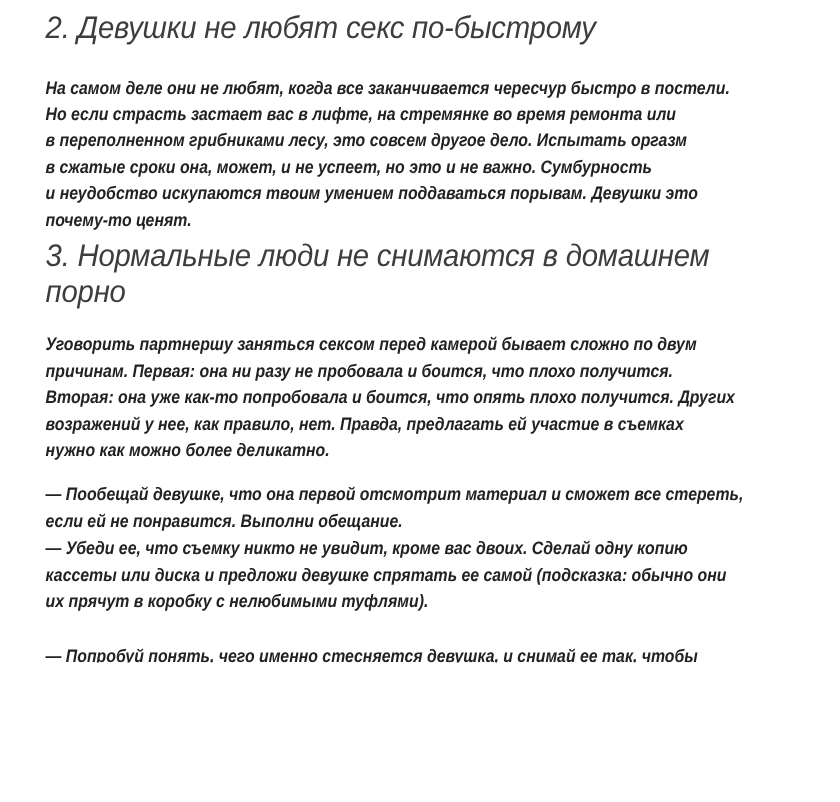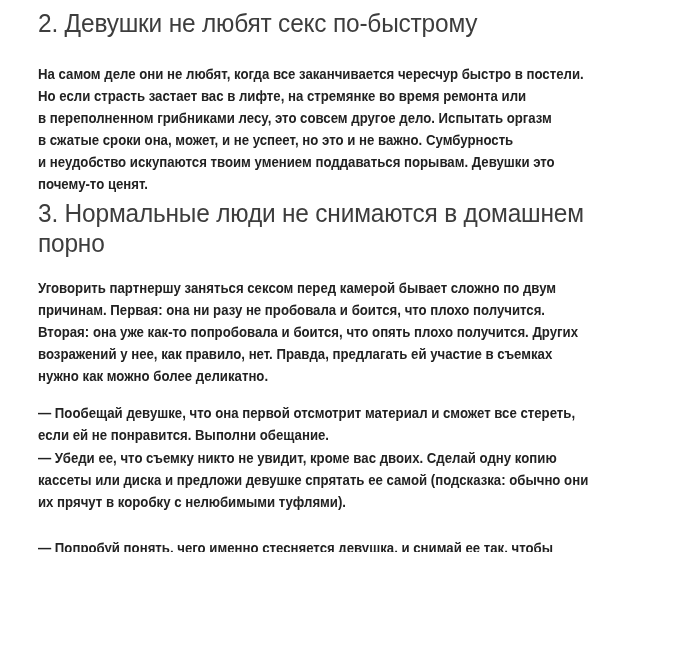--- a/index.html
+++ b/index.html
@@ -10,20 +10,21 @@
     overflow: hidden;
     font-family: "Liberation Sans", "DejaVu Sans", sans-serif;
   }
   .page {
     position: relative;
     width: 700px;
     height: 552px;
     padding: 8px 38px 0 38px;
     box-sizing: border-box;
     overflow: hidden;
+    font-style: italic;
   }
   .heading {
     font-family: "Liberation Sans", "DejaVu Sans", sans-serif;
     font-weight: 400;
     font-size: 26px;
     line-height: 30px;
     color: #3d3d3d;
     margin: 0;
     white-space: pre-line;
     letter-spacing: -0.2px;

